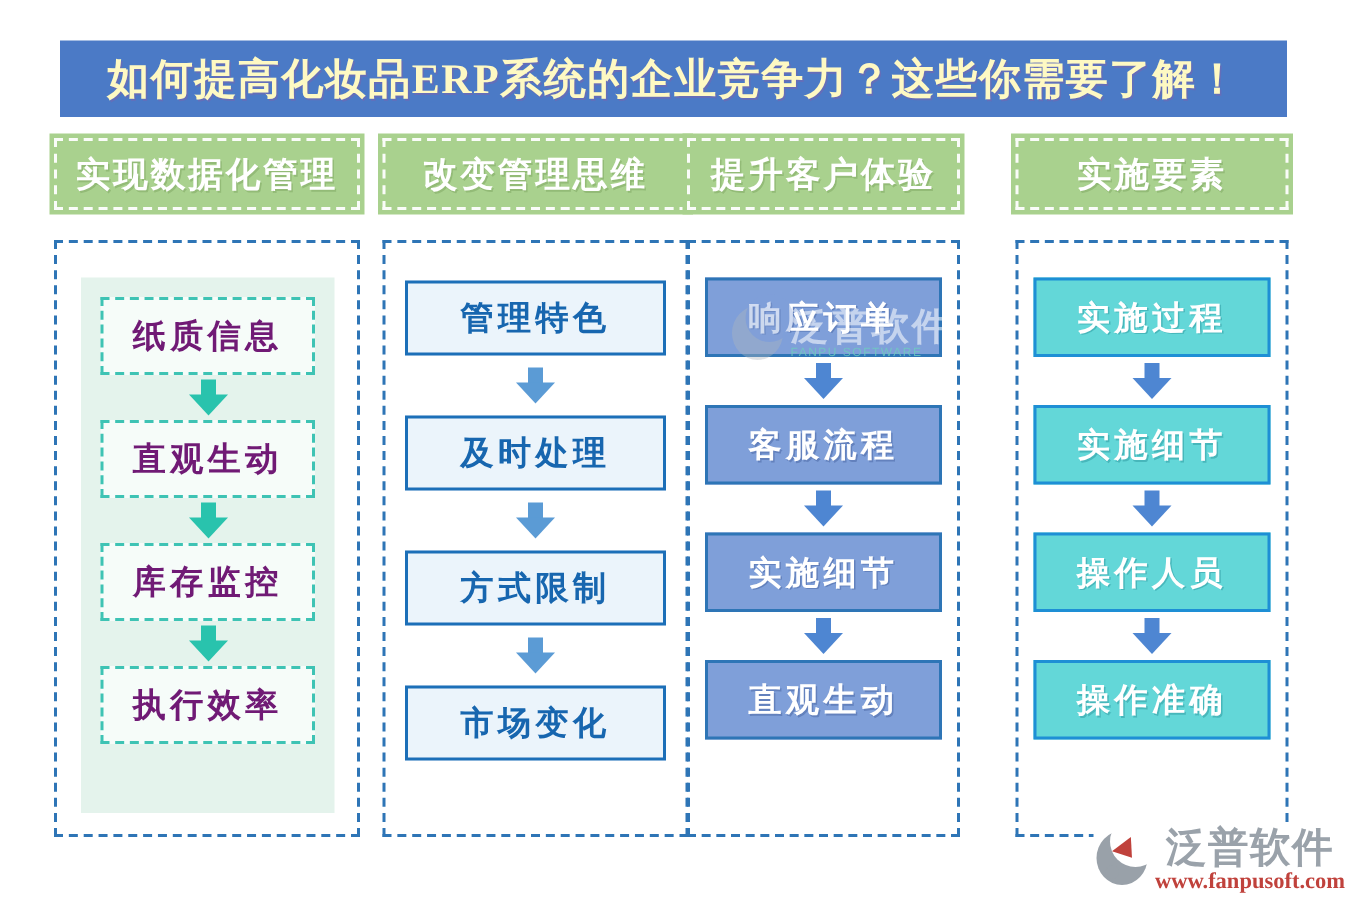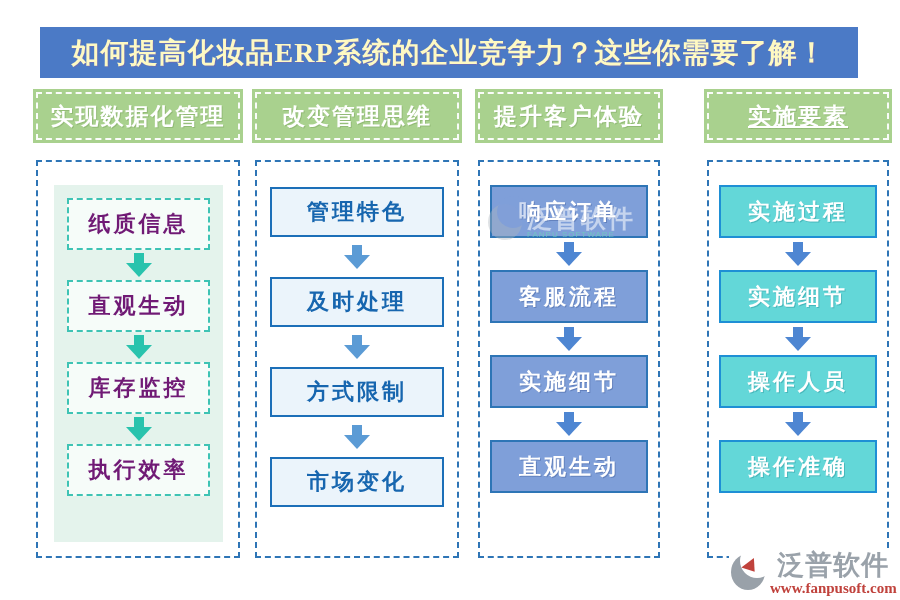--- a/index.html
+++ b/index.html
@@ -29,22 +29,22 @@
     box-sizing:border-box;
   }
   
   .col-box{
     position:absolute;top:160px;height:398px;
     border:2px dashed #2E75B6;
     box-sizing:border-box;
   }
   .c1{left:36px;width:204px;}
   .c2{left:255px;width:204px;}
-  .c3{left:478px;width:182px;}
-  .c4{left:707px;width:182px;text-decoration:underline;}
+  .c3{left:458px;width:182px;}
+  .c4{left:677px;width:182px;}
 
   .mint-panel{
     position:absolute;left:16px;right:15px;top:23px;bottom:14px;
     background:#E4F3EC;
     display:flex;flex-direction:column;align-items:center;
     padding-top:13px;box-sizing:border-box;
   }
   .flow{
     position:absolute;inset:0;
     display:flex;flex-direction:column;align-items:center;

